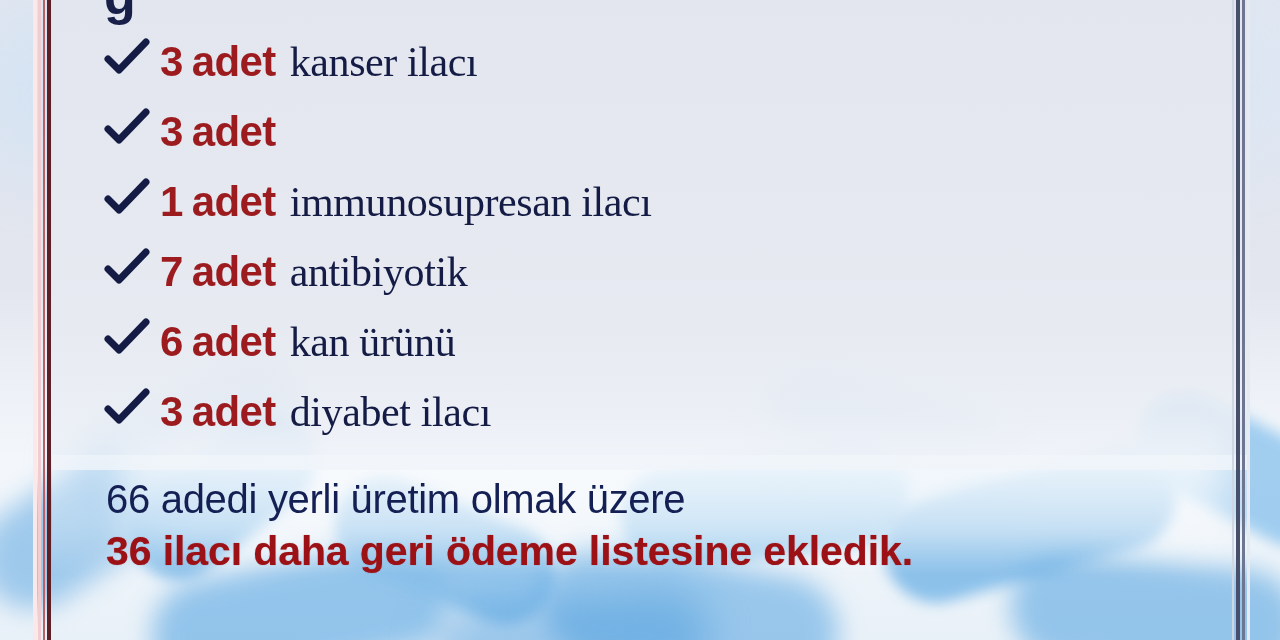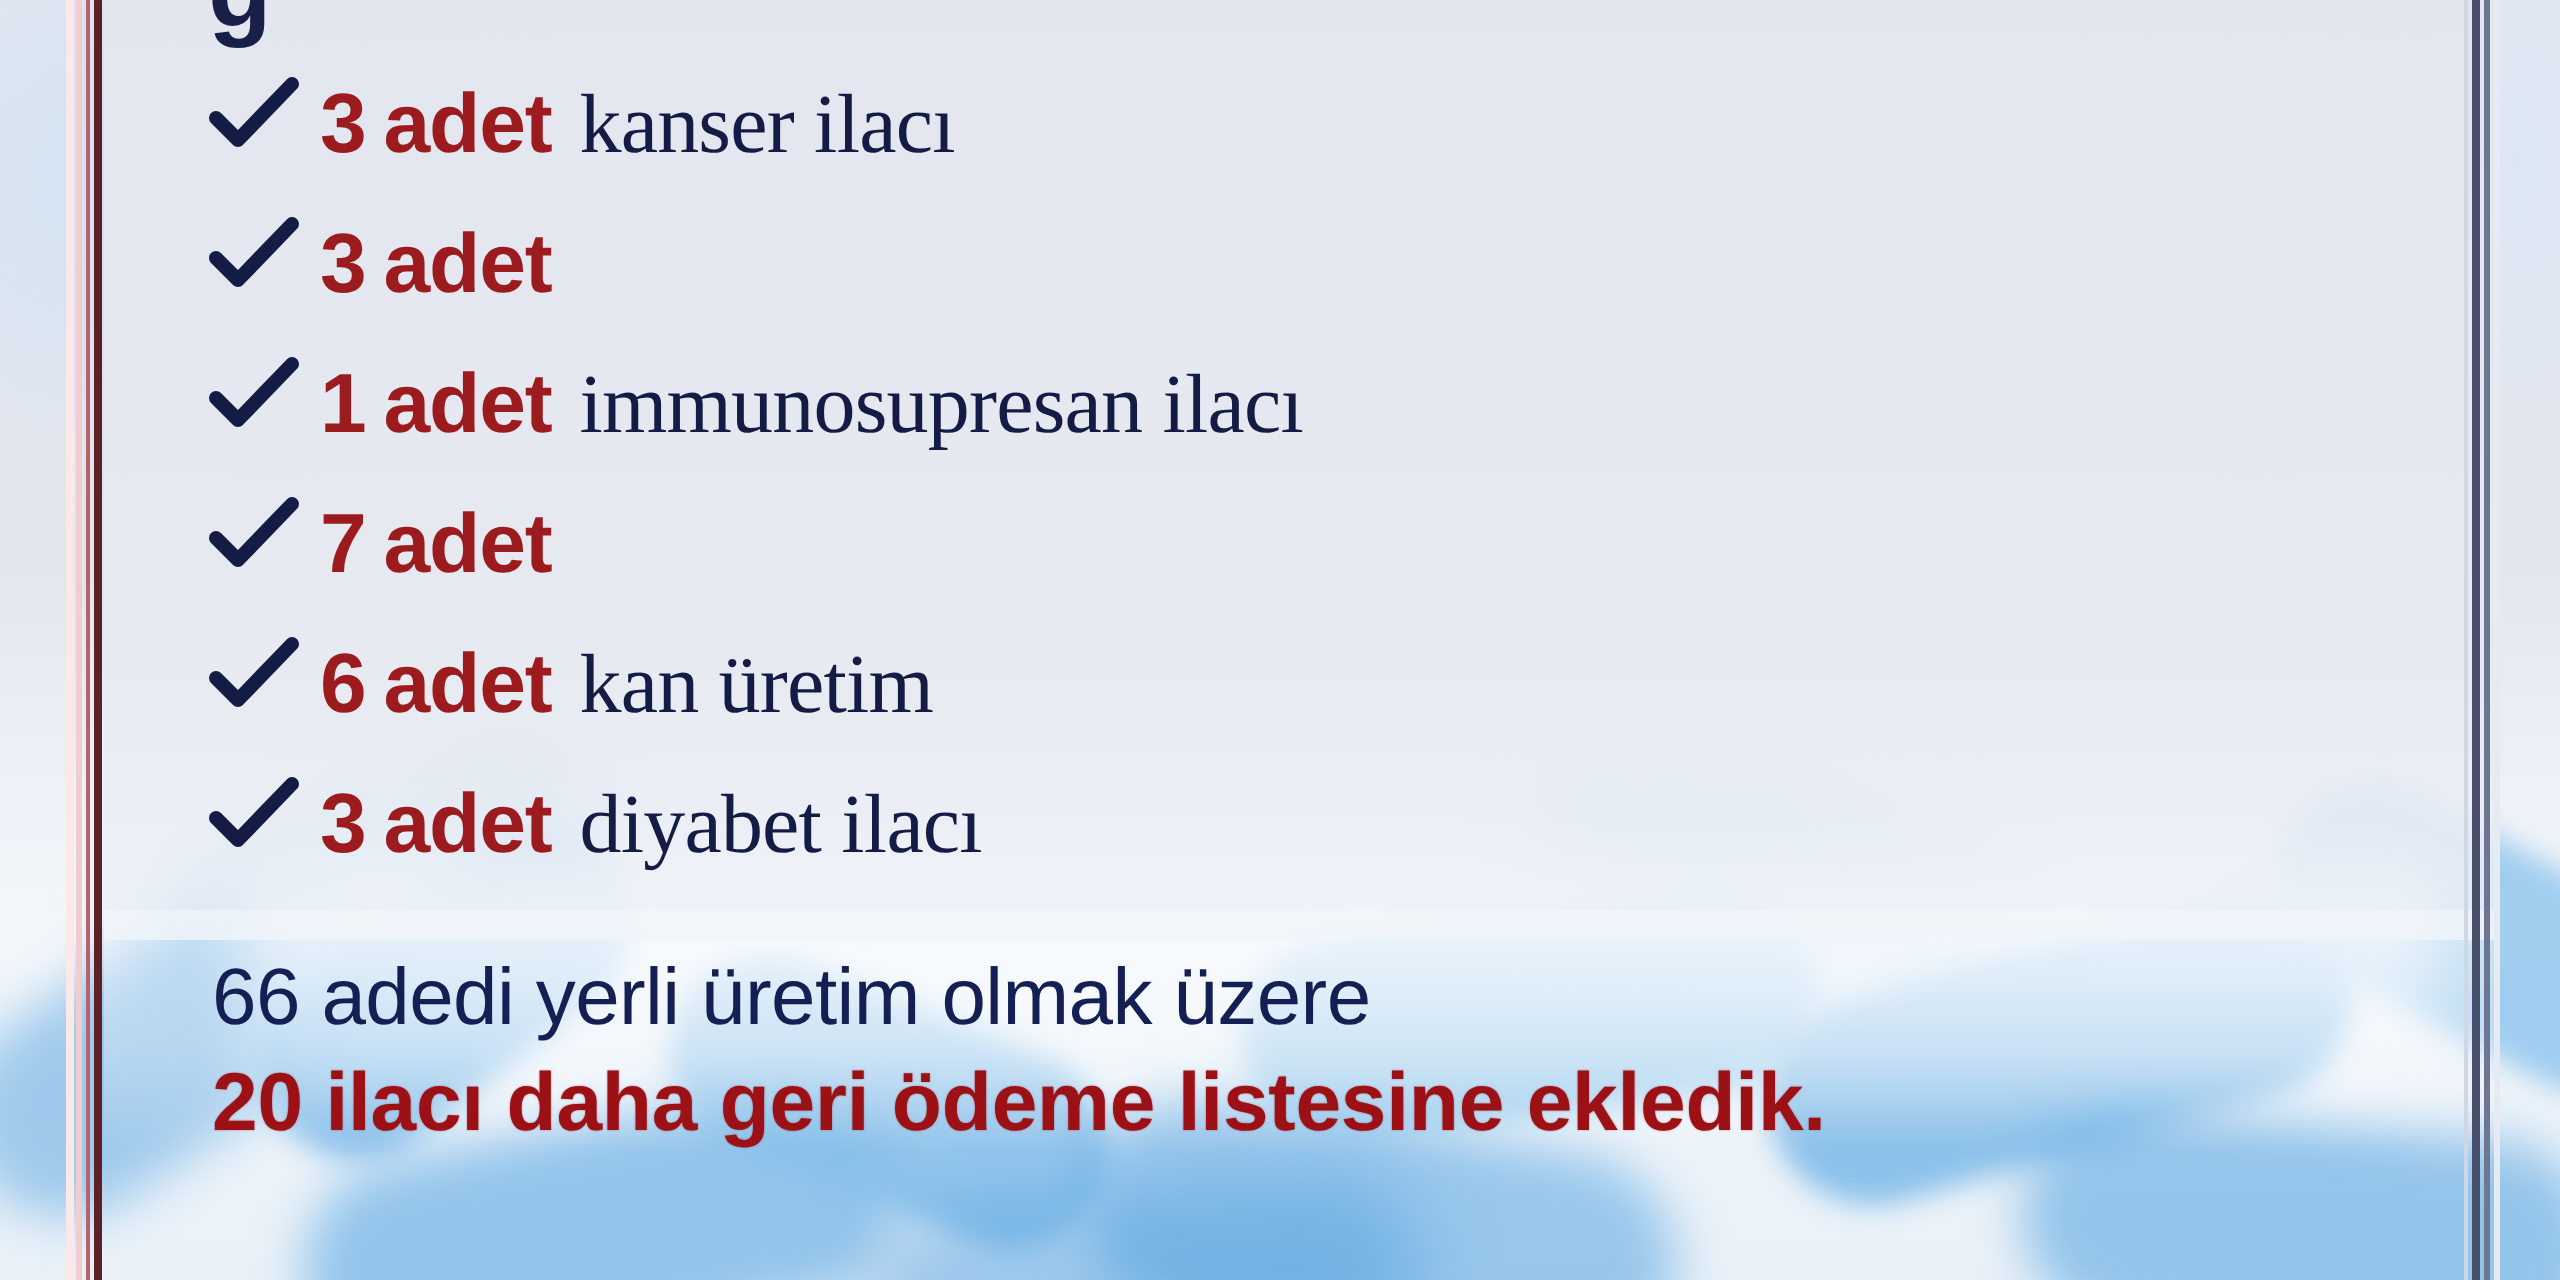--- a/index.html
+++ b/index.html
@@ -241,47 +241,48 @@
 
       <div class="row">
         <span class="check">
           <svg width="46" height="40" viewBox="0 0 46 40" aria-hidden="true">
             <path d="M4 21 L15 32 L42 4" fill="none" stroke="#141c45" stroke-width="7" stroke-linecap="round" stroke-linejoin="round"></path>
           </svg>
         </span>
         <span class="qty">
           <span>7</span><span class="unit">adet</span>
         </span>
+        <span class="label">antibiyotik</span>
       </div>
 
       <div class="row">
         <span class="check">
           <svg width="46" height="40" viewBox="0 0 46 40" aria-hidden="true">
             <path d="M4 21 L15 32 L42 4" fill="none" stroke="#141c45" stroke-width="7" stroke-linecap="round" stroke-linejoin="round"></path>
           </svg>
         </span>
         <span class="qty">
           <span>6</span><span class="unit">adet</span>
         </span>
-        <span class="label">kan üretim</span>
+        <span class="label">kan ürünü</span>
       </div>
 
       <div class="row">
         <span class="check">
           <svg width="46" height="40" viewBox="0 0 46 40" aria-hidden="true">
             <path d="M4 21 L15 32 L42 4" fill="none" stroke="#141c45" stroke-width="7" stroke-linecap="round" stroke-linejoin="round"></path>
           </svg>
         </span>
         <span class="qty">
           <span>3</span><span class="unit">adet</span>
         </span>
         <span class="label">diyabet ilacı</span>
       </div>
 
     </div>
 
     <div class="footer">
       <div class="footer-line1">66 adedi yerli üretim olmak üzere</div>
-      <div class="footer-line2">20 ilacı daha geri ödeme listesine ekledik.</div>
+      <div class="footer-line2">36 ilacı daha geri ödeme listesine ekledik.</div>
     </div>
 
   </div>
 </div>
 
 </body></html>

